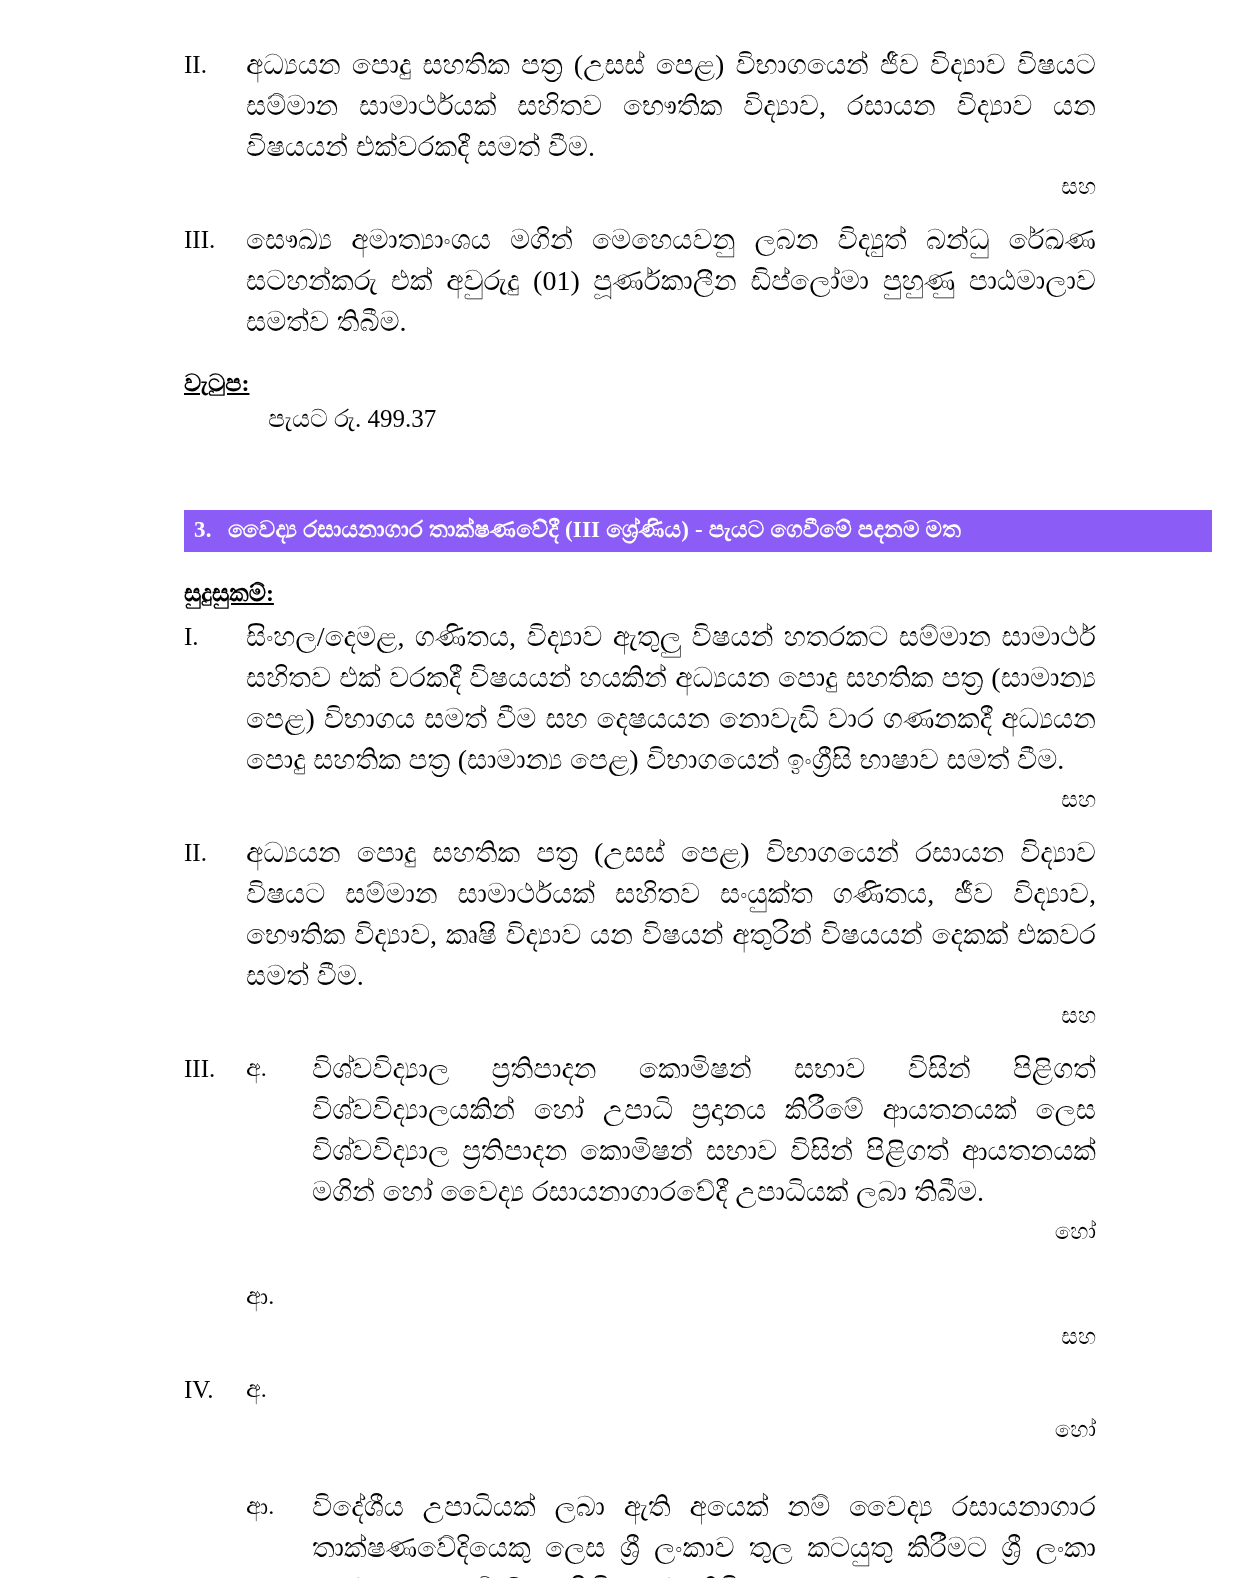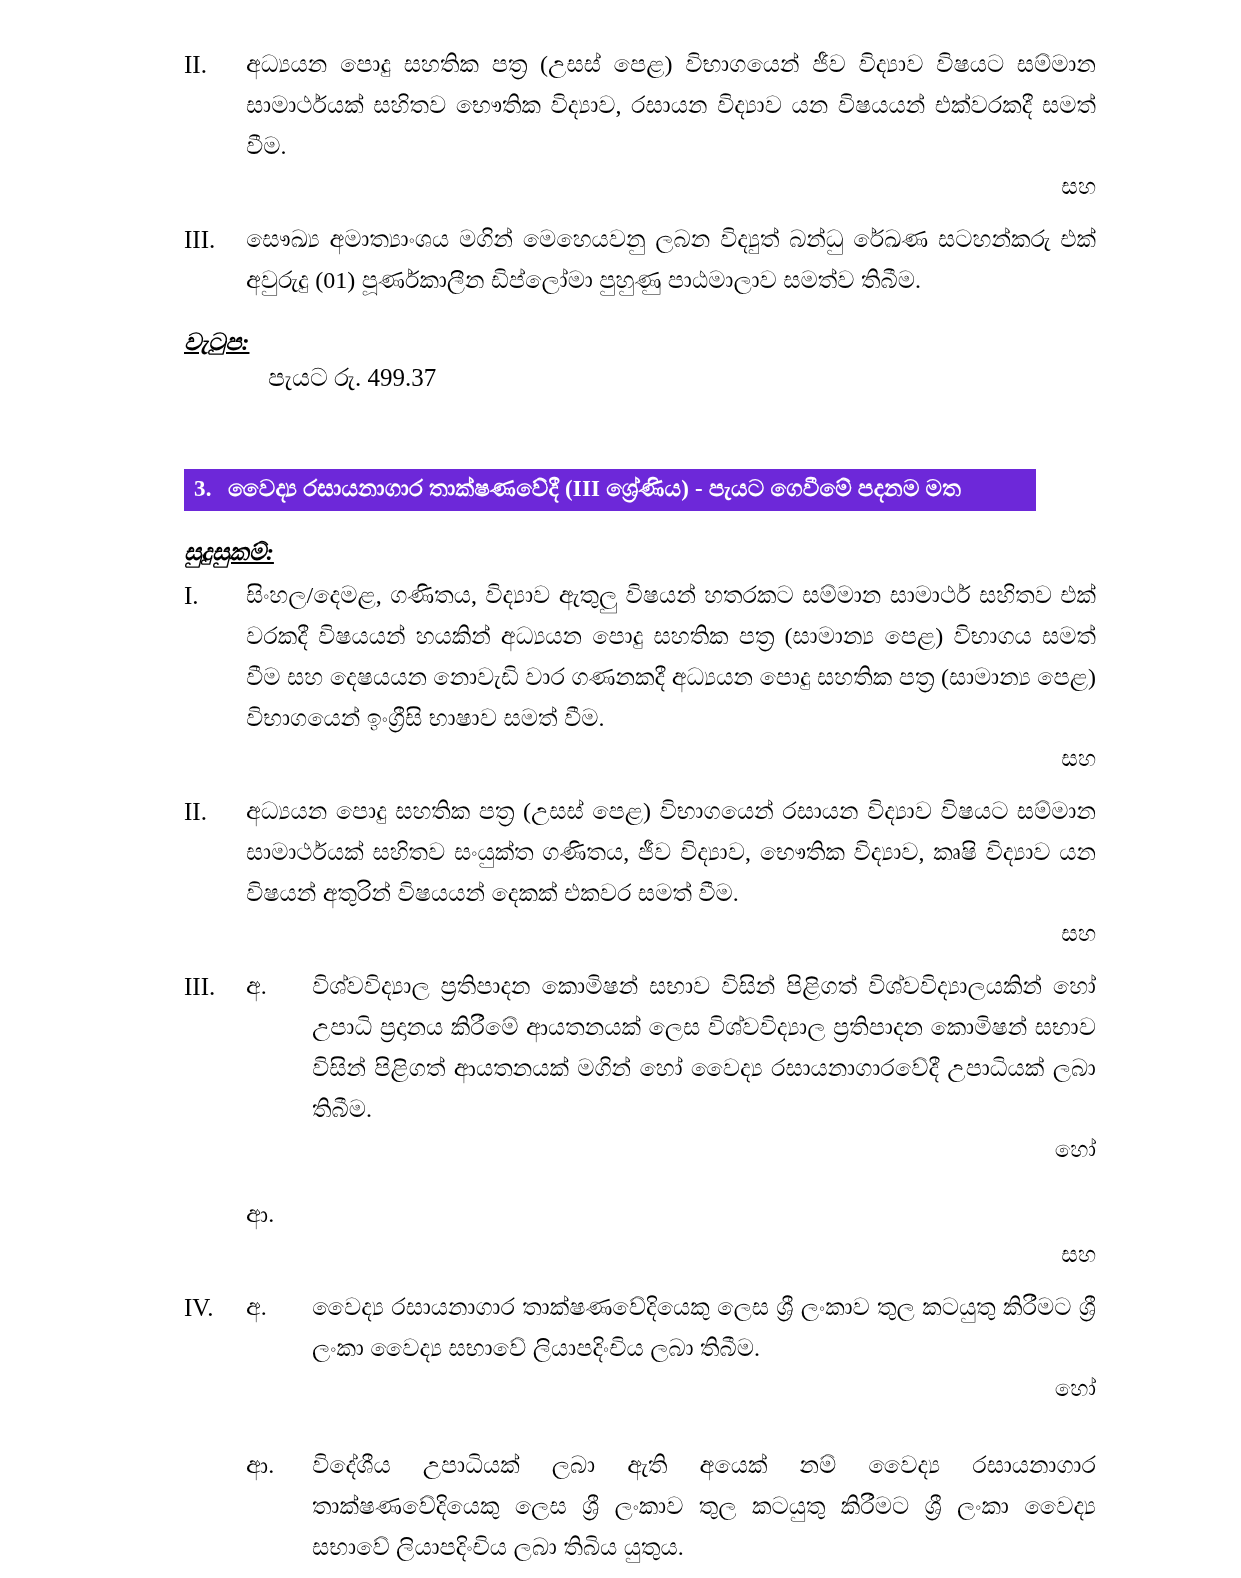--- a/index.html
+++ b/index.html
@@ -48,21 +48,21 @@
     width: 66px;
     font-size: 24px;
   }
   .marker.indent-sub {
     width: 66px;
     margin-left: 62px;
     font-size: 24px;
   }
   .body-text {
     flex: 1 1 auto;
-    font-size: 24px;
+    font-size: 28px;
     line-height: 41px;
     text-align: justify;
     text-justify: inter-word;
     word-spacing: 0.02em;
   }
 
   
   .conj {
     text-align: right;
     font-size: 23px;
@@ -70,28 +70,27 @@
     width: 100%;
   }
 
   
   .label-underlined {
     font-size: 24px;
     font-weight: bold;
     text-decoration: underline;
     line-height: 34px;
     display: inline-block;
-    font-style: italic;
   }
 
   
   .banner {
-    background: #6d28d9;
+    background: #8b5cf6;
     color: #ffffff;
-    width: 852px;
+    width: 1028px;
     box-sizing: border-box;
     padding: 6px 10px 8px 10px;
     font-size: 23px;
     font-weight: bold;
     line-height: 28px;
     letter-spacing: 0.2px;
     white-space: nowrap;
   }
   .banner .banner-num {
     display: inline-block;
@@ -194,21 +193,20 @@
     </div>
 
     <div class="conj">සහ</div>
 
     <div class="spacer-sm"></div>
 
     
     <div class="item">
       <div class="marker">IV.</div>
       <div class="marker sub">අ.</div>
-      <div class="body-text">වෛද්‍ය රසායනාගාර තාක්ෂණවේදියෙකු ලෙස ශ්‍රී ලංකාව තුල කටයුතු කිරීමට ශ්‍රී ලංකා වෛද්‍ය සභාවේ ලියාපදිංචිය ලබා තිබීම.</div>
     </div>
 
     <div class="conj">හෝ</div>
 
     <div class="spacer-md"></div>
     <div class="spacer-sm"></div>
 
     
     <div class="item">
       <div class="marker indent-sub">ආ.</div>

